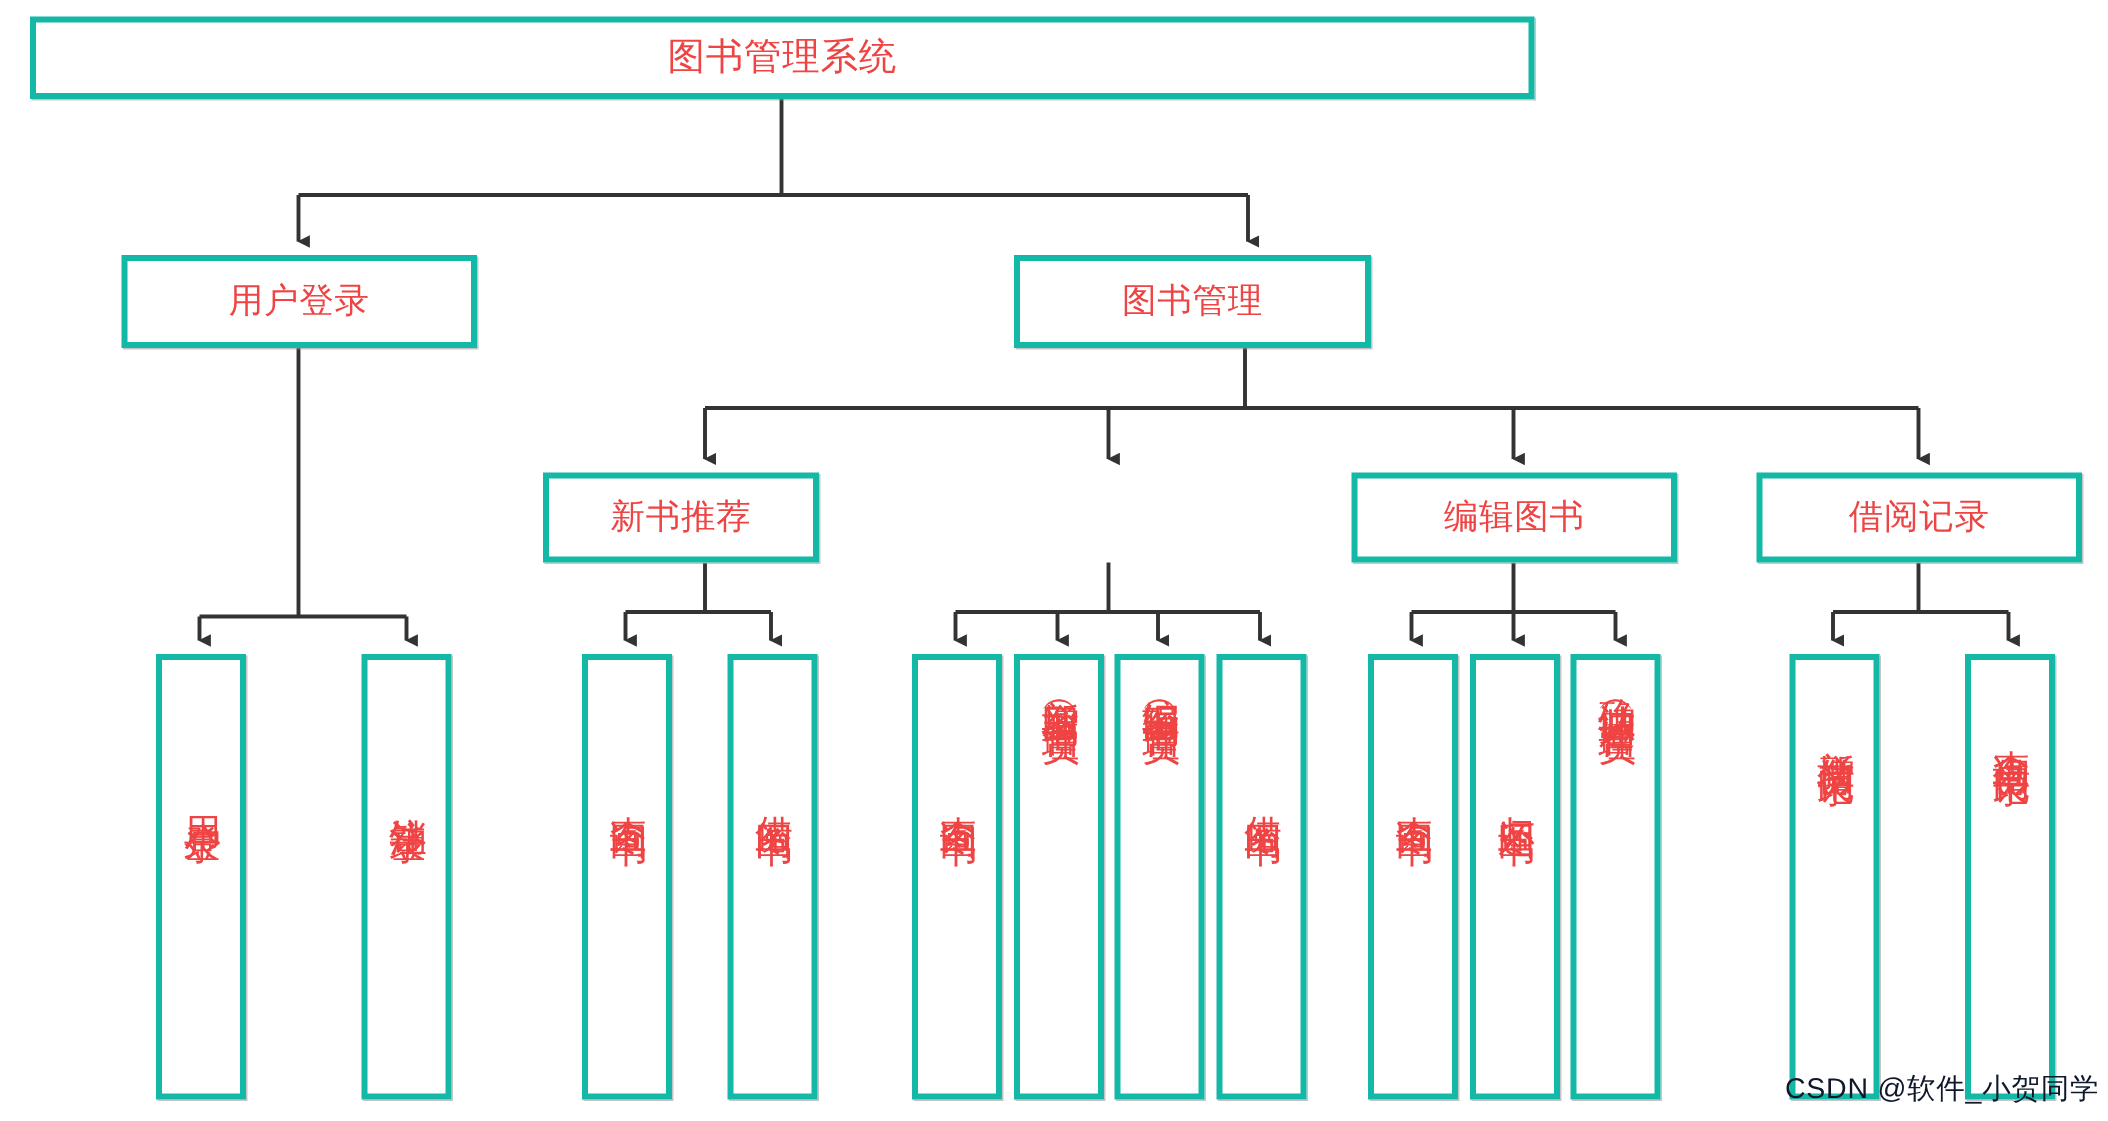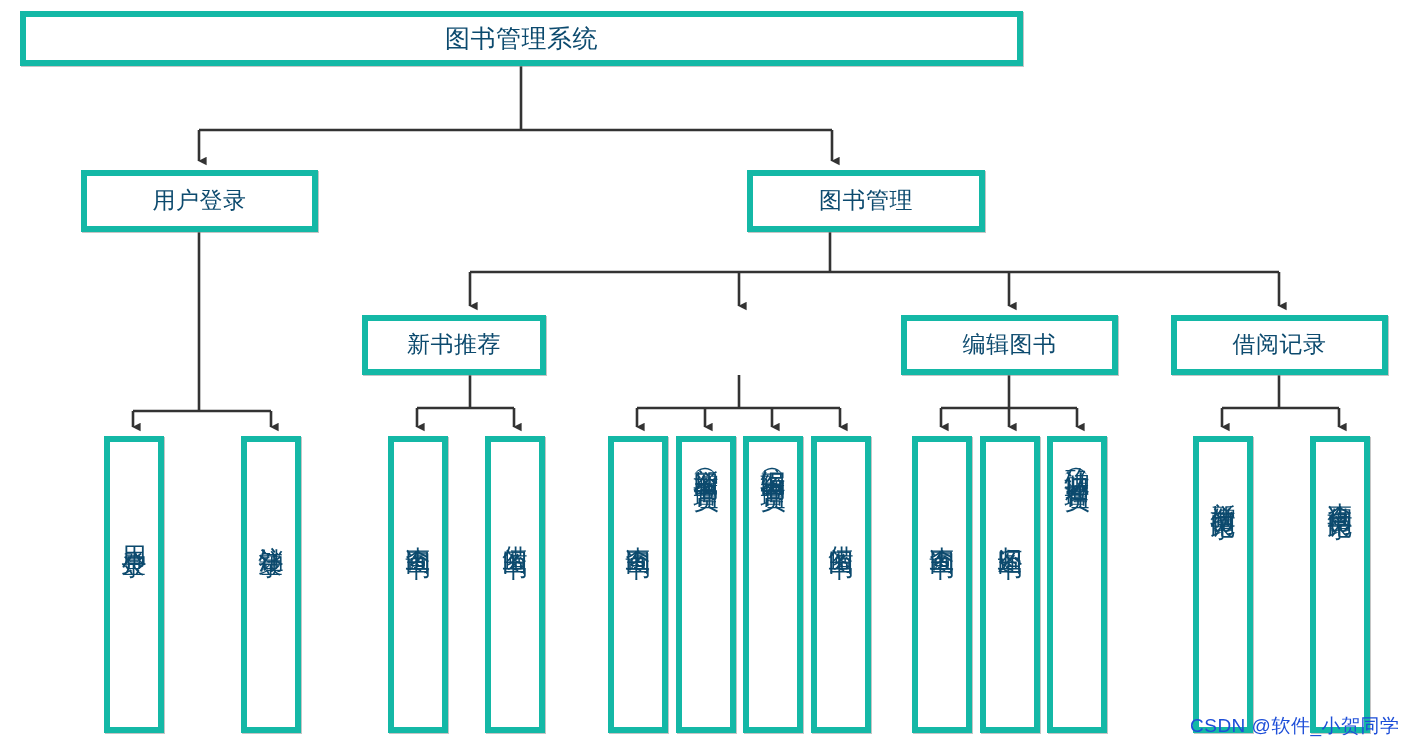--- a/index.html
+++ b/index.html
@@ -21,26 +21,26 @@
     position: absolute;
     left: 0;
     top: 0;
     width: 1405px;
     height: 747px;
     pointer-events: none;
   }
   .node {
     position: absolute;
     box-sizing: border-box;
-    border: 6px solid #14b8a6;
+    border: 4px solid #14b8a6;
     background: #ffffff;
     display: flex;
     align-items: center;
     justify-content: center;
-    color: #0c4a6e;
+    color: #ef4444;
     box-shadow: 1px 1px 0 rgba(150,150,150,0.55);
   }
   .node .label {
     display: block;
     text-align: center;
     line-height: 1.18;
     letter-spacing: 0.5px;
   }
   .node.horizontal .label {
     writing-mode: horizontal-tb;
@@ -56,21 +56,21 @@
     font-size: 25px;
     letter-spacing: 3px;
     line-height: 1;
   }
   .node.root .label { font-size: 25px; }
   .watermark {
     position: absolute;
     left: 1190px;
     top: 713px;
     font-size: 19px;
-    color: #1d4ed8;
+    color: #0f172a;
     letter-spacing: 0.5px;
     white-space: nowrap;
   }
 </style>
 </head>
 <body>
 
 <div id="canvas">
 
   <svg id="wires" viewBox="0 0 1405 747" xmlns="http://www.w3.org/2000/svg">
@@ -123,21 +123,21 @@
     </g>
   </svg>
 
   <div class="node horizontal root" style="left:20px; top:11px; width:1003px; height:55px;">
     <span class="label">图书管理系统</span>
   </div>
 
   <div class="node horizontal" style="left:81px; top:170px; width:237px; height:62px;">
     <span class="label">用户登录</span>
   </div>
-  <div class="node horizontal" style="left:747px; top:170px; width:238px; height:62px;justify-content:center;">
+  <div class="node horizontal" style="left:676px; top:170px; width:238px; height:62px;justify-content:center;">
     <span class="label">图书管理</span>
   </div>
 
   <div class="node horizontal" style="left:362px; top:315px; width:184px; height:60px;">
     <span class="label">新书推荐</span>
   </div>
   <div class="node horizontal" style="left:901px; top:315px; width:217px; height:60px;">
     <span class="label">编辑图书</span>
   </div>
   <div class="node horizontal" style="left:1171px; top:315px; width:217px; height:60px;">

